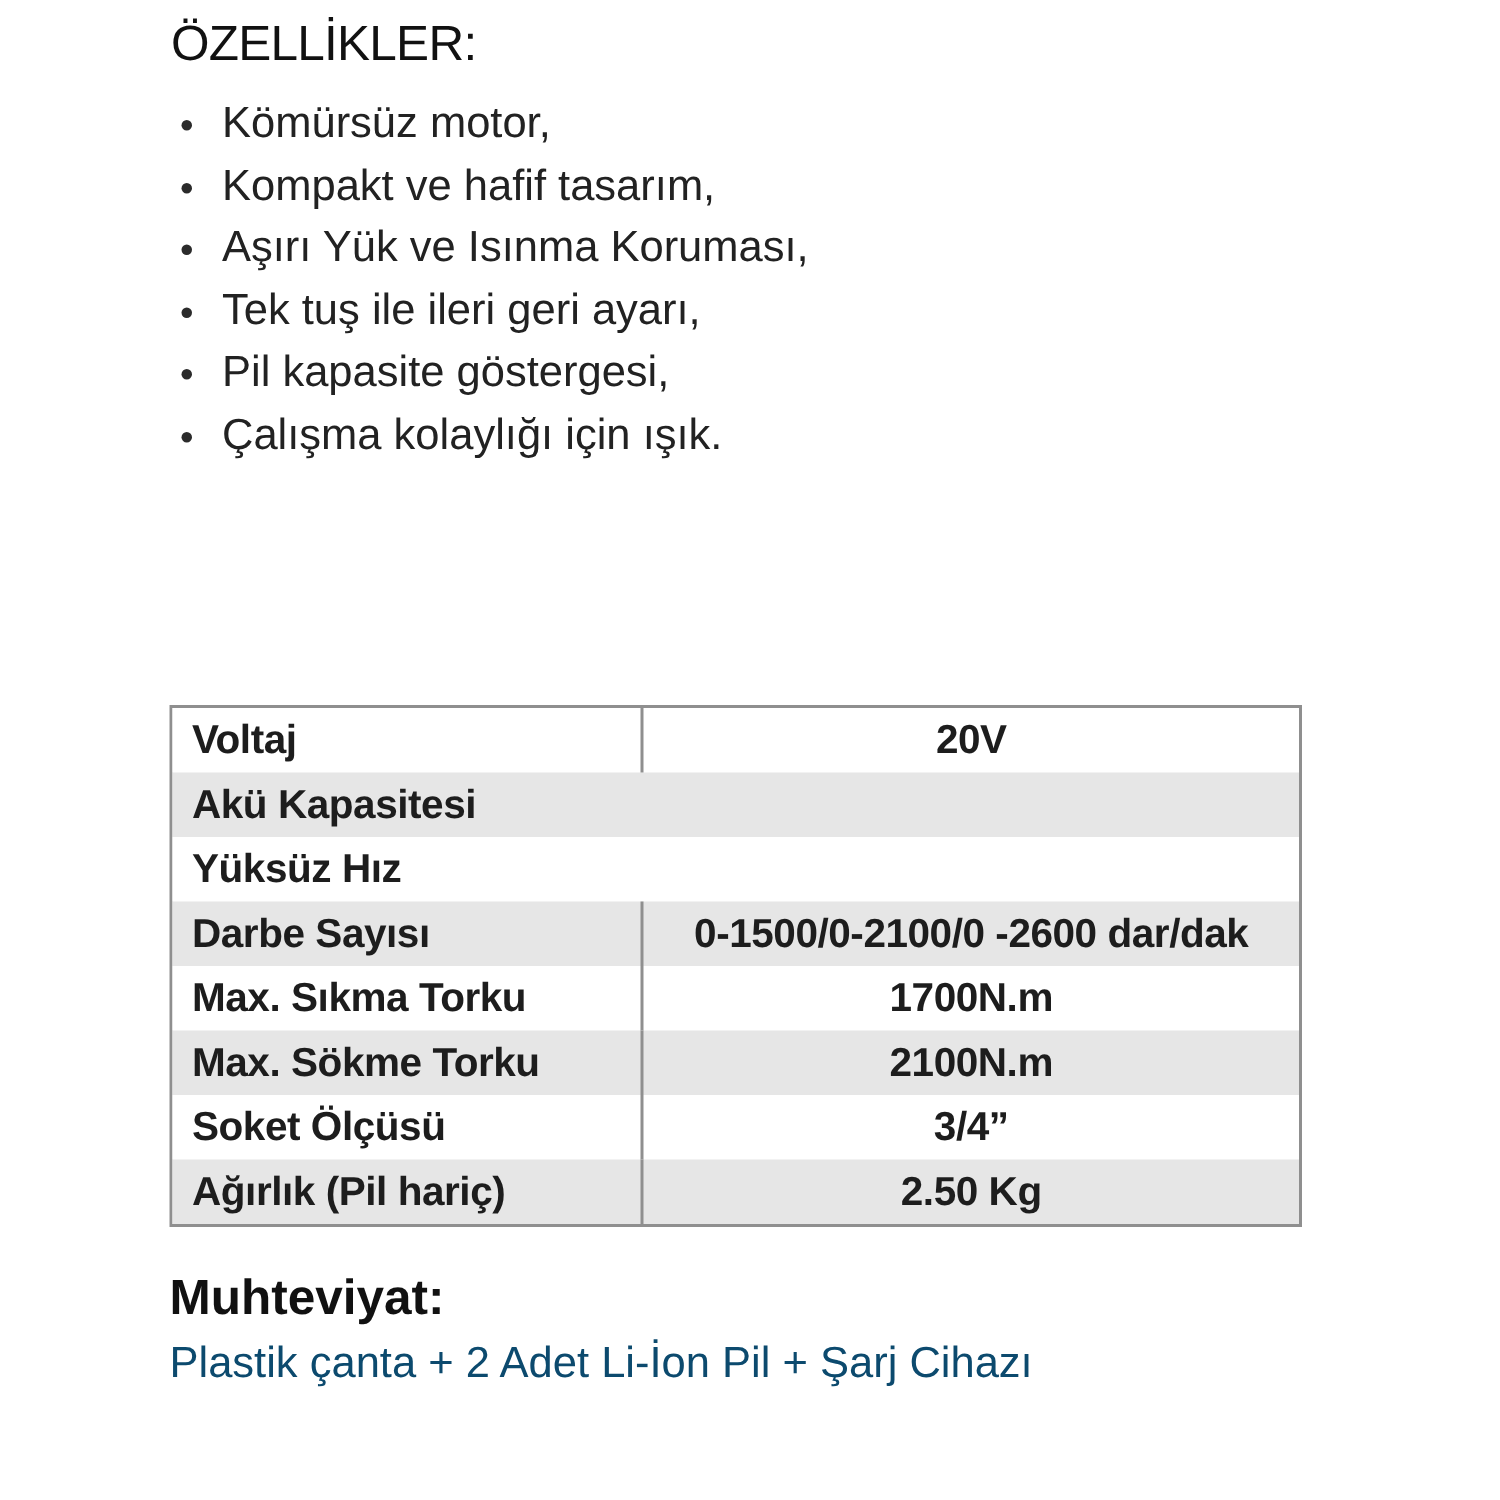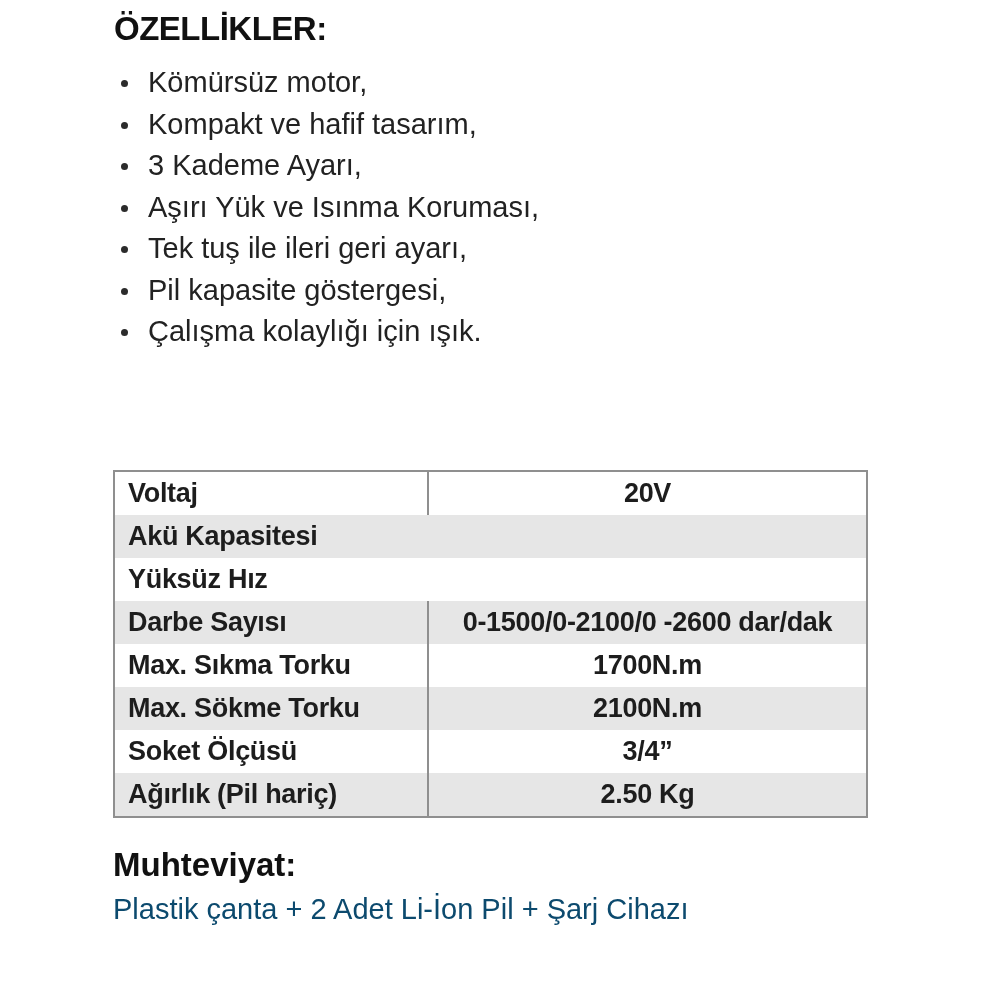--- a/index.html
+++ b/index.html
@@ -17,21 +17,21 @@
     overflow: hidden;
   }
 
   
   .features-title {
     position: absolute;
     left: 114px;
     top: 10px;
     margin: 0;
     font-size: 33px;
-    font-weight: 700;
+    font-weight: 400;
     letter-spacing: -0.5px;
     color: #111111;
   }
   .features-list {
     position: absolute;
     left: 113px;
     top: 62px;
     margin: 0;
     padding: 0;
     list-style: none;
@@ -123,24 +123,20 @@
     <li>
       <span class="bullet-dot"></span>
       <span>Kömürsüz motor,</span>
     </li>
     <li>
       <span class="bullet-dot"></span>
       <span>Kompakt ve hafif tasarım,</span>
     </li>
     <li>
       <span class="bullet-dot"></span>
-      <span>3 Kademe Ayarı,</span>
-    </li>
-    <li>
-      <span class="bullet-dot"></span>
       <span>Aşırı Yük ve Isınma Koruması,</span>
     </li>
     <li>
       <span class="bullet-dot"></span>
       <span>Tek tuş ile ileri geri ayarı,</span>
     </li>
     <li>
       <span class="bullet-dot"></span>
       <span>Pil kapasite göstergesi,</span>
     </li>

